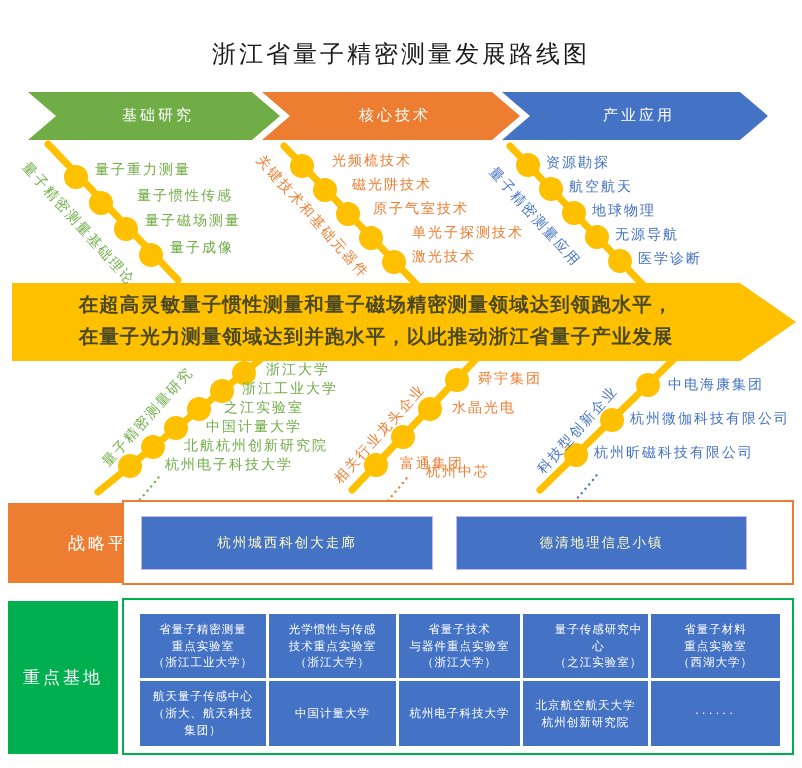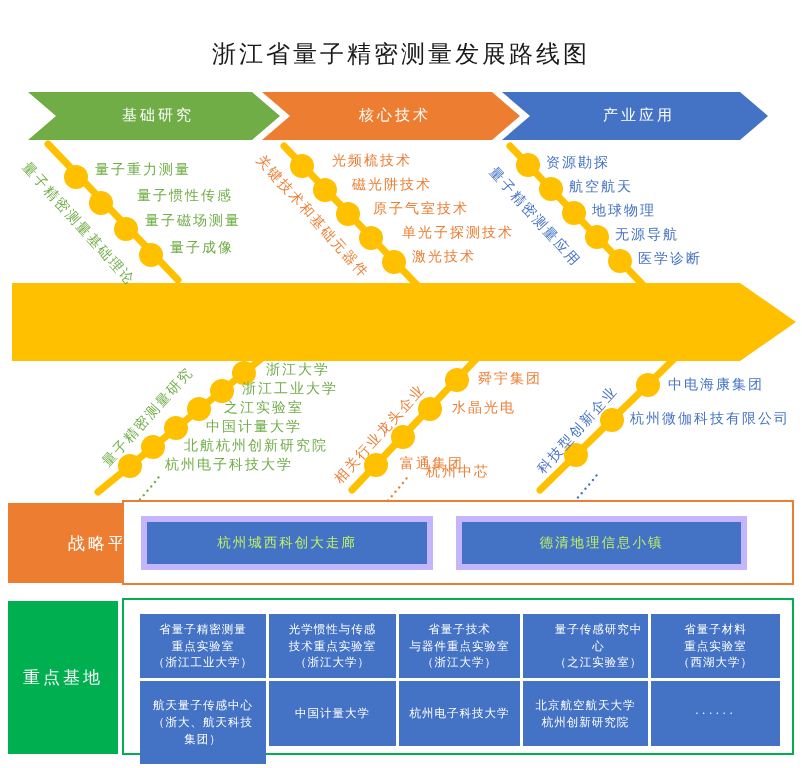--- a/index.html
+++ b/index.html
@@ -46,21 +46,21 @@
   .bases-label{top:601px;height:153px;background:var(--bright-green);}
   .platform-box-wrap{
     position:absolute;left:122px;top:500px;width:672px;height:85px;
     border:2px solid var(--orange);background:#fff;z-index:1;box-sizing:border-box;
   }
   .bases-wrap{
     position:absolute;left:122px;top:598px;width:672px;height:157px;
     border:2px solid var(--bright-green);background:#fff;z-index:1;box-sizing:border-box;
   }
   .blue-box{
-    position:absolute;background:var(--blue);border:6px solid #c4b5fd;color:#bef264;
+    position:absolute;background:var(--blue);border:1px solid #c4b5fd;color:#fef9c3;
     display:flex;align-items:center;justify-content:center;box-sizing:border-box;
     font-size:13.5px;letter-spacing:2px;
   }
   .grid-cell{
     position:absolute;background:var(--blue);color:#fff;display:flex;align-items:center;
     justify-content:center;text-align:center;white-space:pre-line;font-size:11.5px;
     line-height:1.45;letter-spacing:1px;box-sizing:border-box;padding:2px;
   }
 </style>
 </head>
@@ -132,50 +132,55 @@
     <div class="axis-label green-t rot-down" style="left:30px;top:160px;">量子精密测量基础理论</div>
     <div class="item green-t" style="left:95px;top:162px;">量子重力测量</div>
     <div class="item green-t" style="left:120px;top:188px;margin-left:17px;">量子惯性传感</div>
     <div class="item green-t" style="left:145px;top:213px;">量子磁场测量</div>
     <div class="item green-t" style="left:170px;top:240px;">量子成像</div>
 
     <div class="axis-label orange-t rot-down" style="left:264px;top:153px;">关键技术和基础元器件</div>
     <div class="item orange-t" style="left:332px;top:153px;">光频梳技术</div>
     <div class="item orange-t" style="left:352px;top:177px;">磁光阱技术</div>
     <div class="item orange-t" style="left:373px;top:201px;">原子气室技术</div>
-    <div class="item orange-t" style="left:402px;top:225px;font-family:Liberation Mono, monospace;">单光子探测技术</div>
+    <div class="item orange-t" style="left:412px;top:225px;font-family:Liberation Mono, monospace;">单光子探测技术</div>
     <div class="item orange-t" style="left:412px;top:249px;">激光技术</div>
 
     <div class="axis-label blue-t rot-down" style="left:497px;top:165px;">量子精密测量应用</div>
     <div class="item blue-t" style="left:546px;top:155px;">资源勘探</div>
     <div class="item blue-t" style="left:569px;top:179px;">航空航天</div>
     <div class="item blue-t" style="left:592px;top:203px;">地球物理</div>
     <div class="item blue-t" style="left:615px;top:227px;">无源导航</div>
     <div class="item blue-t" style="left:638px;top:251px;">医学诊断</div>
 
+    <div class="banner-text">
+      <div>在超高灵敏量子惯性测量和量子磁场精密测量领域达到领跑水平，</div>
+      <div>在量子光力测量领域达到并跑水平，以此推动浙江省量子产业发展</div>
+    </div>
 
     <div class="axis-label green-t rot-up" style="left:100px;top:460px;">量子精密测量研究</div>
     <div class="item green-t" style="left:266px;top:362px;">浙江大学</div>
     <div class="item green-t" style="left:242px;top:381px;">浙江工业大学</div>
     <div class="item green-t" style="left:224px;top:400px;">之江实验室</div>
     <div class="item green-t" style="left:206px;top:419px;">中国计量大学</div>
     <div class="item green-t" style="left:184px;top:438px;">北航杭州创新研究院</div>
     <div class="item green-t" style="left:165px;top:457px;">杭州电子科技大学</div>
     <div class="trail green-t" style="left:130px;top:478px;">......</div>
 
     <div class="axis-label orange-t rot-up" style="left:332px;top:477px;">相关行业龙头企业</div>
     <div class="item orange-t" style="left:478px;top:371px;">舜宇集团</div>
     <div class="item orange-t" style="left:452px;top:400px;">水晶光电</div>
     <div class="item orange-t" style="left:426px;top:428px;margin-top:36px;">杭州中芯</div>
     <div class="item orange-t" style="left:400px;top:456px;">富通集团</div>
     <div class="trail orange-t" style="left:378px;top:479px;">......</div>
 
     <div class="axis-label blue-t rot-up" style="left:535px;top:467px;">科技型创新企业</div>
     <div class="item blue-t" style="left:668px;top:377px;">中电海康集团</div>
     <div class="item blue-t" style="left:630px;top:411px;">杭州微伽科技有限公司</div>
+    <div class="item blue-t" style="left:594px;top:445px;">杭州昕磁科技有限公司</div>
     <div class="trail blue-t" style="left:568px;top:476px;">......</div>
   </div>
 
   <div class="section-label platform-label">战略平台</div>
   <div class="platform-box-wrap">
     <div class="blue-box" style="left:17px;top:14px;width:292px;height:54px;">杭州城西科创大走廊</div>
     <div class="blue-box" style="left:332px;top:14px;width:291px;height:54px;">德清地理信息小镇</div>
   </div>
 
   <div class="section-label bases-label">重点基地</div>
@@ -187,21 +192,21 @@
 技术重点实验室
 （浙江大学）</div>
     <div class="grid-cell" style="left:275px;top:14px;width:121px;height:64px;">省量子技术
 与器件重点实验室
 （浙江大学）</div>
     <div class="grid-cell" style="left:399px;top:14px;width:125px;height:64px;padding-left:28px;">量子传感研究中心
 （之江实验室）</div>
     <div class="grid-cell" style="left:527px;top:14px;width:129px;height:64px;">省量子材料
 重点实验室
 （西湖大学）</div>
-    <div class="grid-cell" style="left:16px;top:81px;width:126px;height:83px;">航天量子传感中心
+    <div class="grid-cell" style="left:16px;top:81px;width:126px;height:65px;">航天量子传感中心
 （浙大、航天科技
 集团）</div>
     <div class="grid-cell" style="left:145px;top:81px;width:127px;height:65px;">中国计量大学</div>
     <div class="grid-cell" style="left:275px;top:81px;width:121px;height:65px;">杭州电子科技大学</div>
     <div class="grid-cell" style="left:399px;top:81px;width:125px;height:65px;">北京航空航天大学
 杭州创新研究院</div>
     <div class="grid-cell" style="left:527px;top:81px;width:129px;height:65px;letter-spacing:3px;">······</div>
   </div>
 
 </div>

